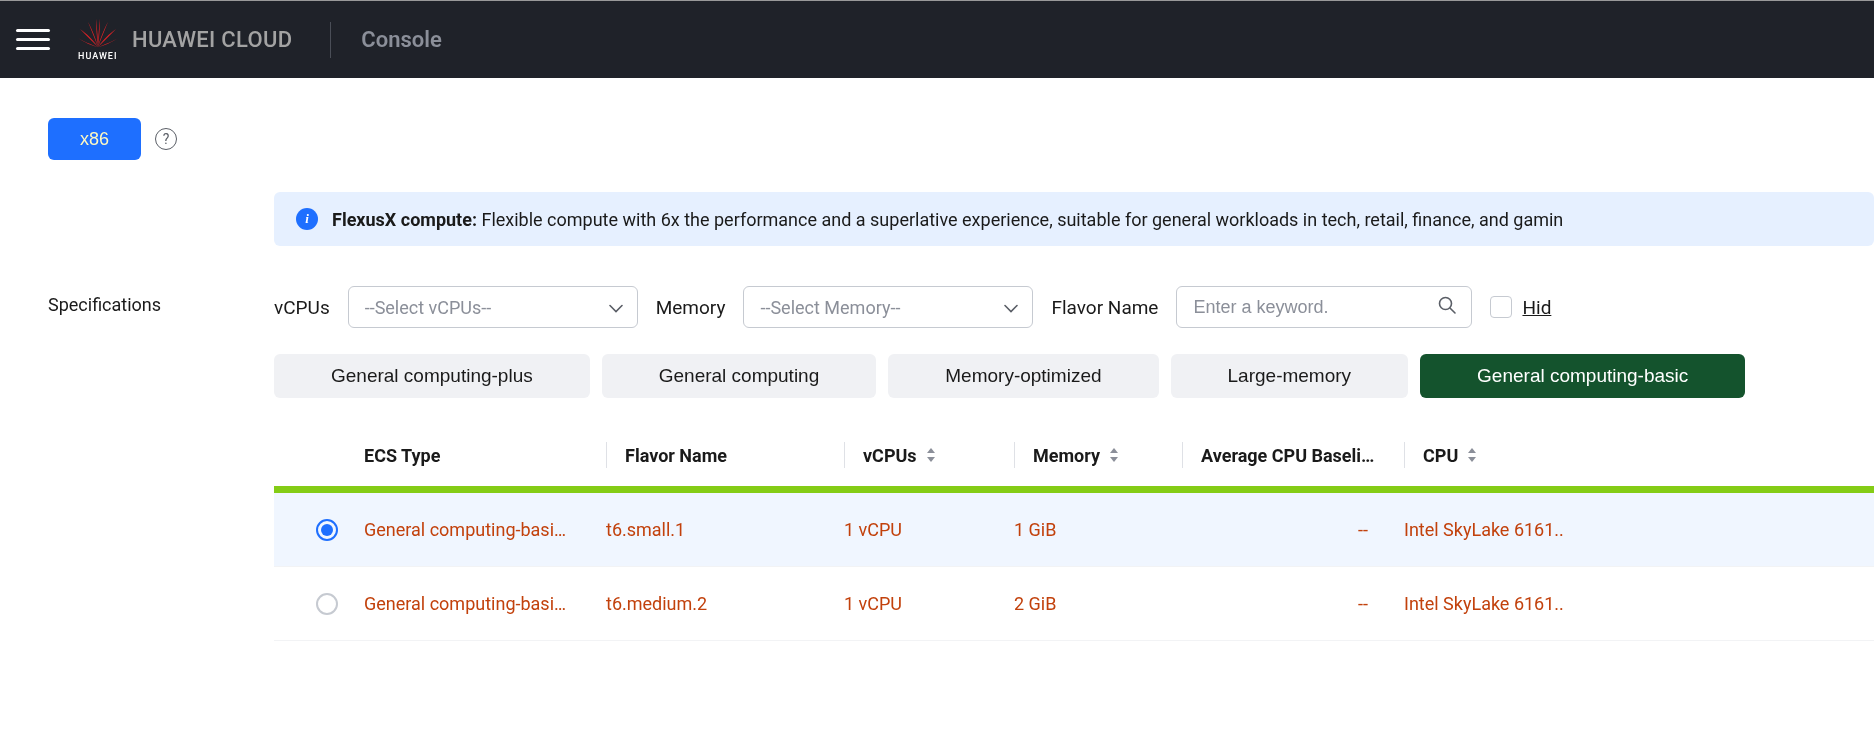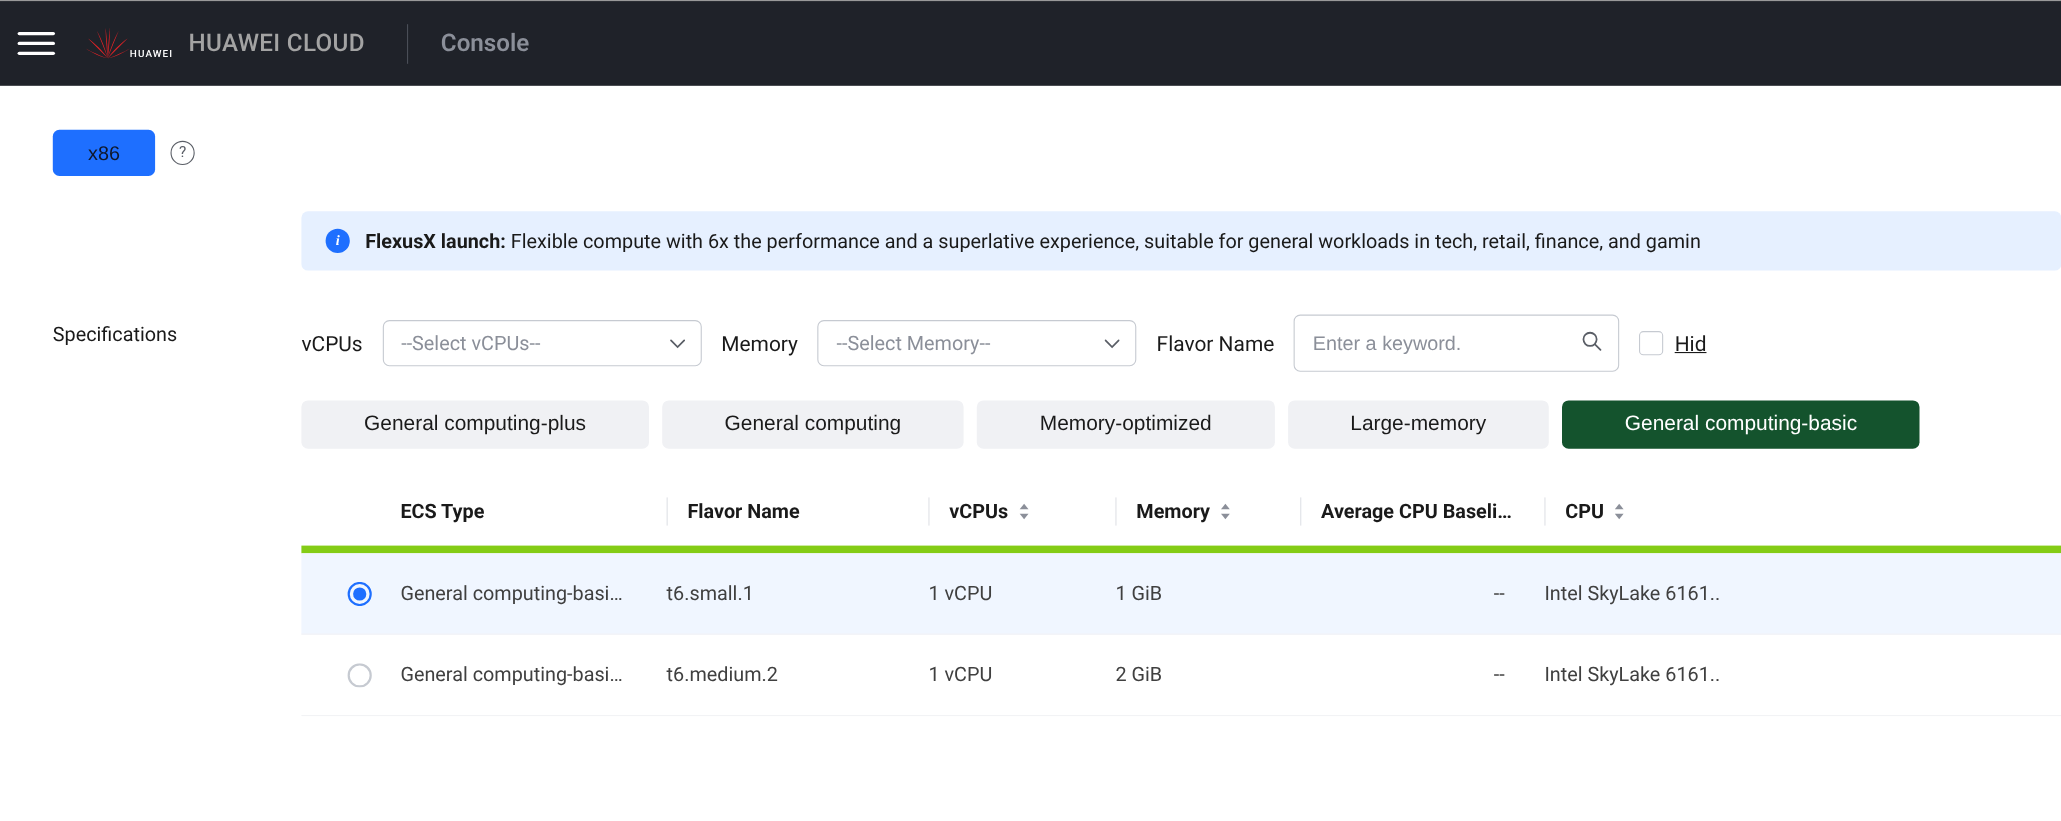--- a/index.html
+++ b/index.html
@@ -38,22 +38,22 @@
       border-radius: 2px;
     }
     .logo-wrap {
       display: flex;
       align-items: center;
       gap: 14px;
       margin-right: 38px;
     }
     .huawei-logo {
       display: flex;
-      flex-direction: row;
-      align-items: flex-end;
+      flex-direction: column;
+      align-items: flex-start;
     }
     .huawei-logo-text {
       color: #fff;
       font-size: 9px;
       letter-spacing: 1px;
       margin-top: 2px;
       font-weight: 500;
     }
     .brand {
       color: #a3a3a3;
@@ -91,21 +91,21 @@
       flex: 1;
       min-width: 0;
     }
     .arch-row {
       display: flex;
       align-items: center;
       gap: 14px;
     }
     .btn-primary {
       background: #1e6fff;
-      color: #0f172a;
+      color: #fef9c3;
       border: none;
       border-radius: 6px;
       padding: 0 32px;
       height: 42px;
       font-size: 18px;
       font-weight: 500;
       cursor: pointer;
     }
     .help-icon {
       width: 22px;
@@ -181,21 +181,21 @@
     .chevron-down {
       position: absolute;
       right: 14px;
       top: 50%;
       transform: translateY(-50%);
     }
     .search-box {
       position: relative;
       border: 1px solid #c6cad1;
       border-radius: 6px;
-      height: 52px;
+      height: 42px;
       display: flex;
       align-items: center;
       padding: 0 44px 0 16px;
       min-width: 296px;
     }
     .search-box input {
       border: none;
       outline: none;
       font-size: 18px;
       width: 100%;
@@ -281,21 +281,21 @@
     }
     .tbody .trow {
       display: flex;
       align-items: center;
       height: 74px;
       border-bottom: 1px solid #f2f3f5;
     }
     .trow.selected {
       background: #f0f6ff;
     }
-    .td { color: #404040; }
+    .td { color: #c2410c; }
     .td.right { text-align: right; justify-content: flex-end; display: flex; padding-right: 24px; }
     .radio {
       width: 22px;
       height: 22px;
       border: 2px solid #c6cad1;
       border-radius: 50%;
       display: flex;
       align-items: center;
       justify-content: center;
       margin-left: 30px;
@@ -353,21 +353,21 @@
   <div class="row">
     <div class="row-content arch-row">
       <button class="btn-primary">x86</button>
       <div class="help-icon">?</div>
     </div>
   </div>
 
   <div class="banner">
     <div class="info-icon">i</div>
     <div class="banner-text">
-      <strong>FlexusX launch:</strong>
+      <strong>FlexusX compute:</strong>
       <span>Flexible compute with 6x the performance and a superlative experience, suitable for general workloads in tech, retail, finance, and gamin</span>
     </div>
   </div>
 
   <div class="row">
     <div class="row-label">Specifications</div>
     <div class="row-content">
 
       <div class="filters">
         <span class="filter-label">vCPUs</span>

